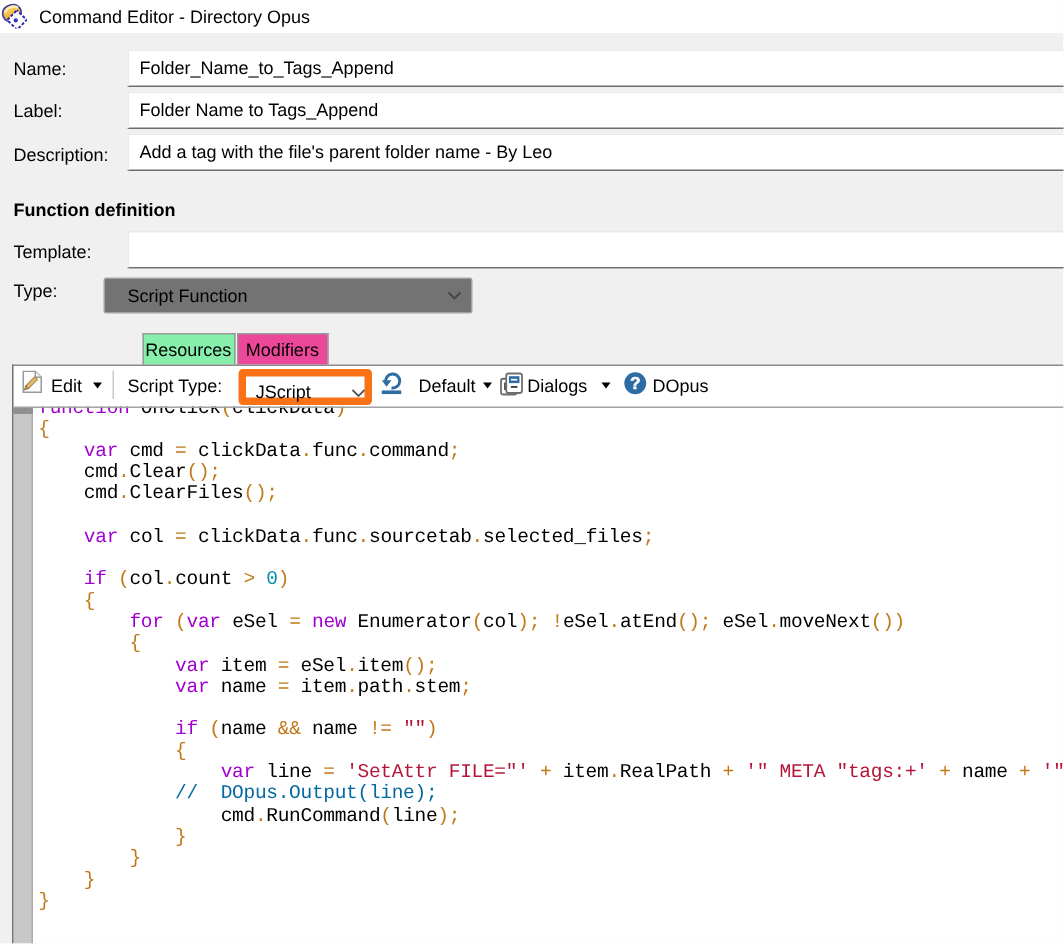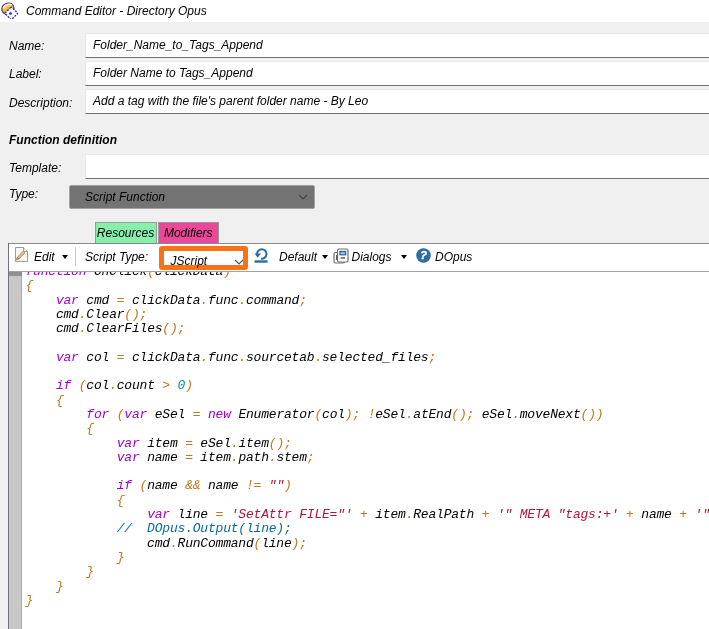--- a/index.html
+++ b/index.html
@@ -1,21 +1,21 @@
 <!DOCTYPE html>
 <html><head>
 <meta charset="utf-8">
 <style>
   * { margin:0; padding:0; box-sizing:border-box; }
   html,body { width:709px; height:629px; overflow:hidden; }
   #win {
     position:relative; width:709px; height:629px;
     background:#f0f0f0;
     font-family:"Liberation Sans", sans-serif;
-    font-size:12px; color:#000;font-style:italic;
+    font-size:12px; color:#000;
   }
   .abs { position:absolute; }
   
   #titlebar { left:0; top:0; width:709px; height:22px; background:#ffffff; }
   #titletxt { left:26px; top:0; height:22px; line-height:22px; }
   
   .field {
     background:#fff;
     border:1px solid #e9e9e9;
     border-bottom:1px solid #6e6e6e;

